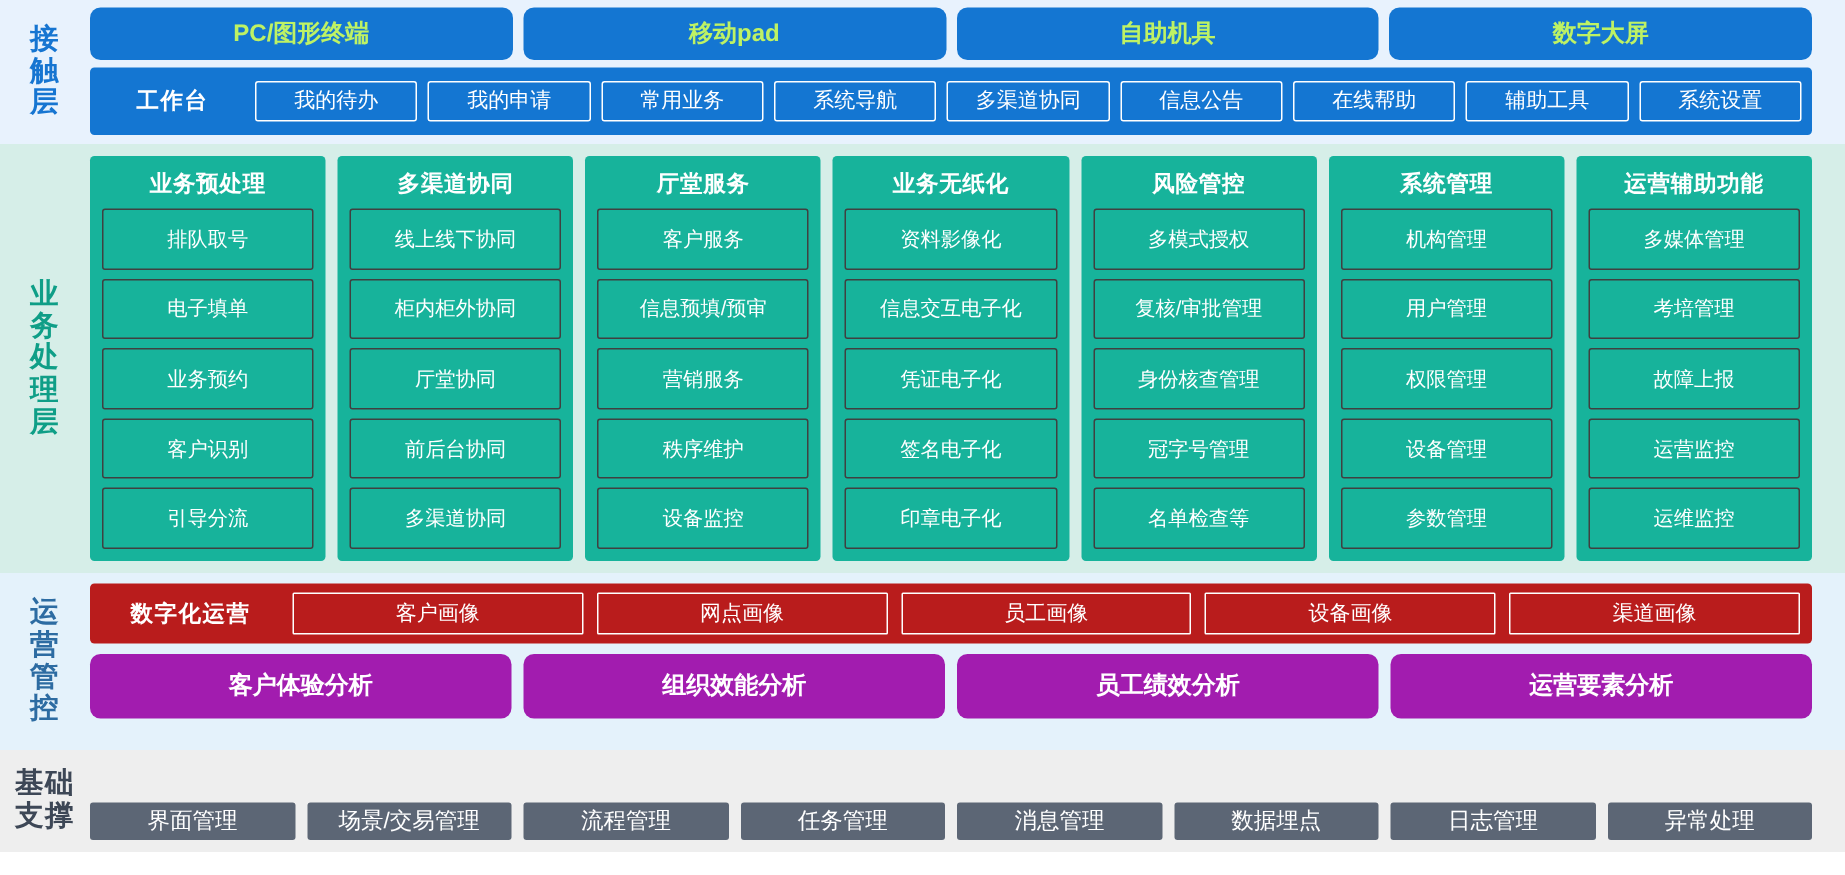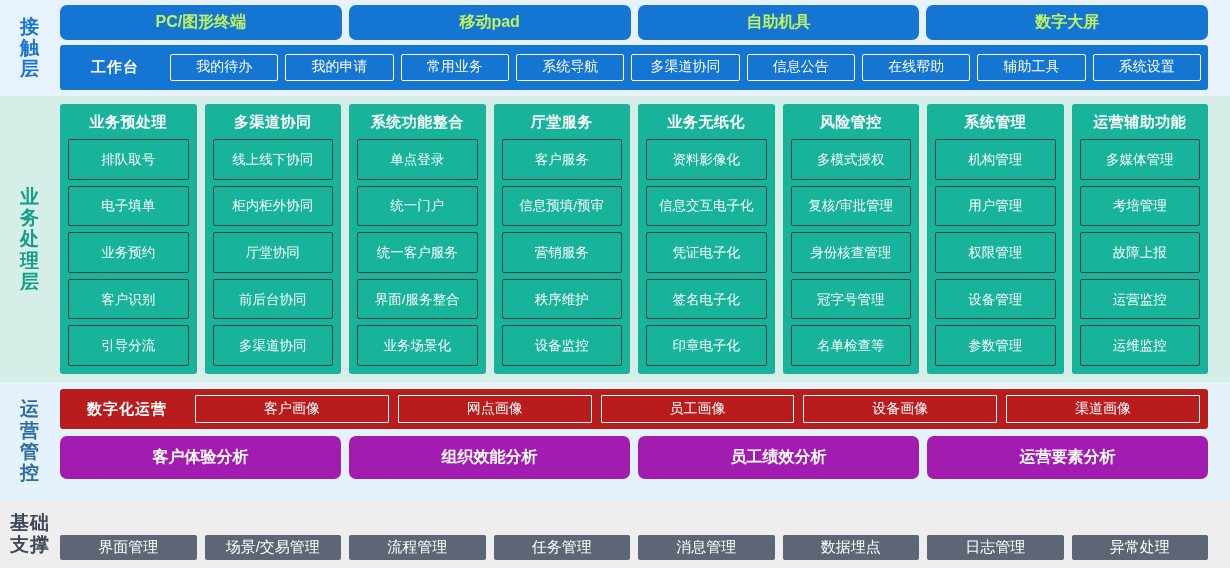--- a/index.html
+++ b/index.html
@@ -158,28 +158,20 @@
 
       <div class="biz-col">
         <div class="biz-col-title">多渠道协同</div>
         <div class="biz-item">线上线下协同</div>
         <div class="biz-item">柜内柜外协同</div>
         <div class="biz-item">厅堂协同</div>
         <div class="biz-item">前后台协同</div>
         <div class="biz-item">多渠道协同</div>
       </div>
 
-      <div class="biz-col">
-        <div class="biz-col-title">系统功能整合</div>
-        <div class="biz-item">单点登录</div>
-        <div class="biz-item">统一门户</div>
-        <div class="biz-item">统一客户服务</div>
-        <div class="biz-item">界面/服务整合</div>
-        <div class="biz-item">业务场景化</div>
-      </div>
 
       <div class="biz-col">
         <div class="biz-col-title">厅堂服务</div>
         <div class="biz-item">客户服务</div>
         <div class="biz-item">信息预填/预审</div>
         <div class="biz-item">营销服务</div>
         <div class="biz-item">秩序维护</div>
         <div class="biz-item">设备监控</div>
       </div>
 

